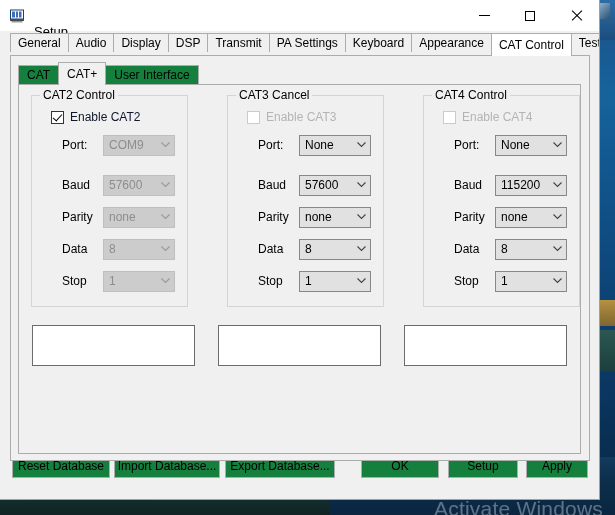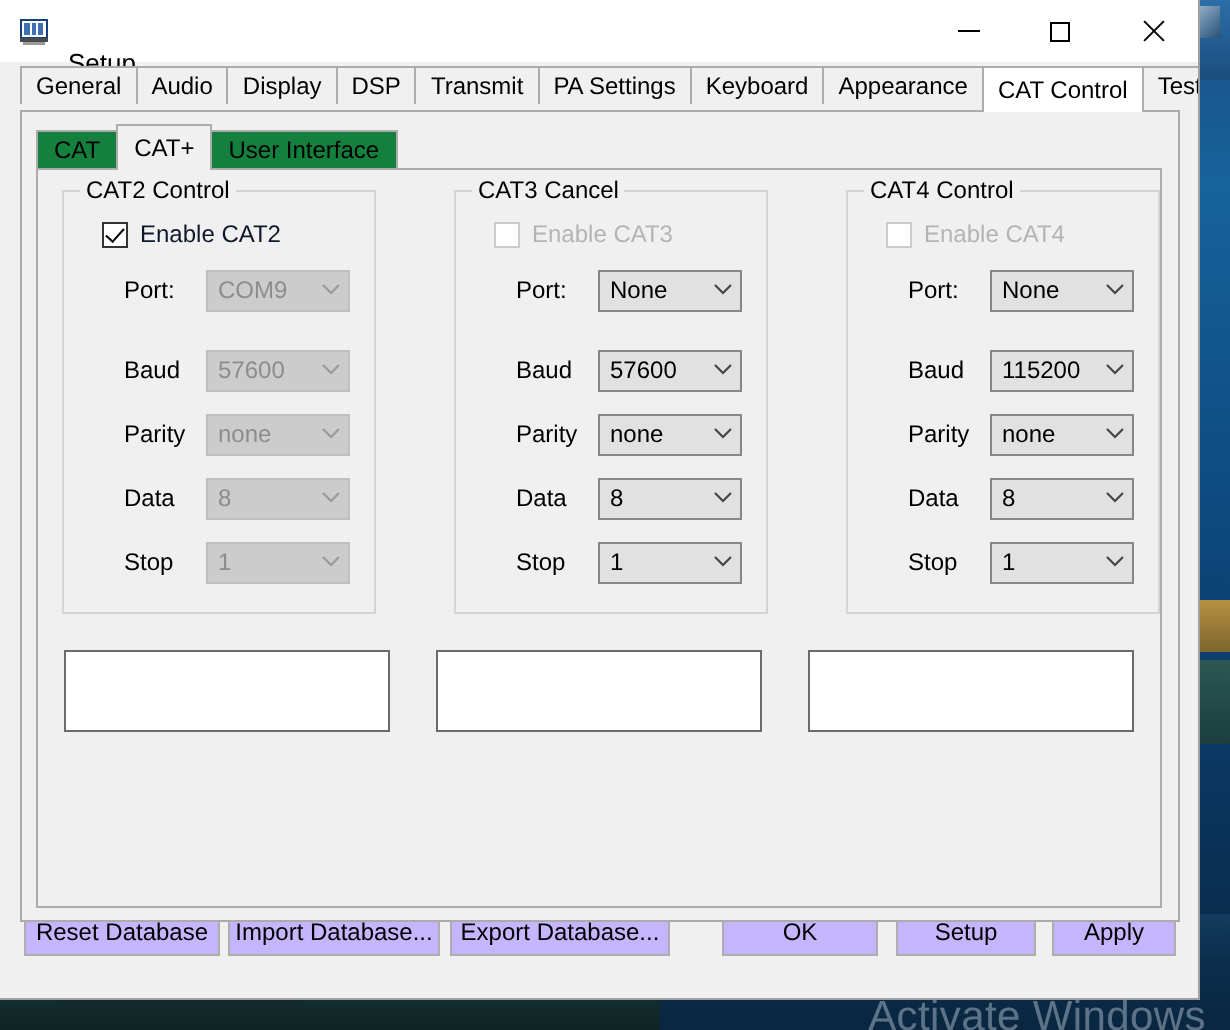--- a/index.html
+++ b/index.html
@@ -354,21 +354,21 @@
   
   #buttonbar {
     position: absolute;
     left: 0; right: 0;
     bottom: 0;
     height: 52px;
   }
   .btn {
     position: absolute;
     height: 25px;
-    background: #c4b5fd;
+    background: #15803d;
     border: 1px solid #adadad;
     box-sizing: border-box;
     font-size: 12px;
     font-family: "Liberation Sans", sans-serif;
     color: #000;
     display: flex;
     align-items: center;
     justify-content: center;
     cursor: default;
     white-space: nowrap;

